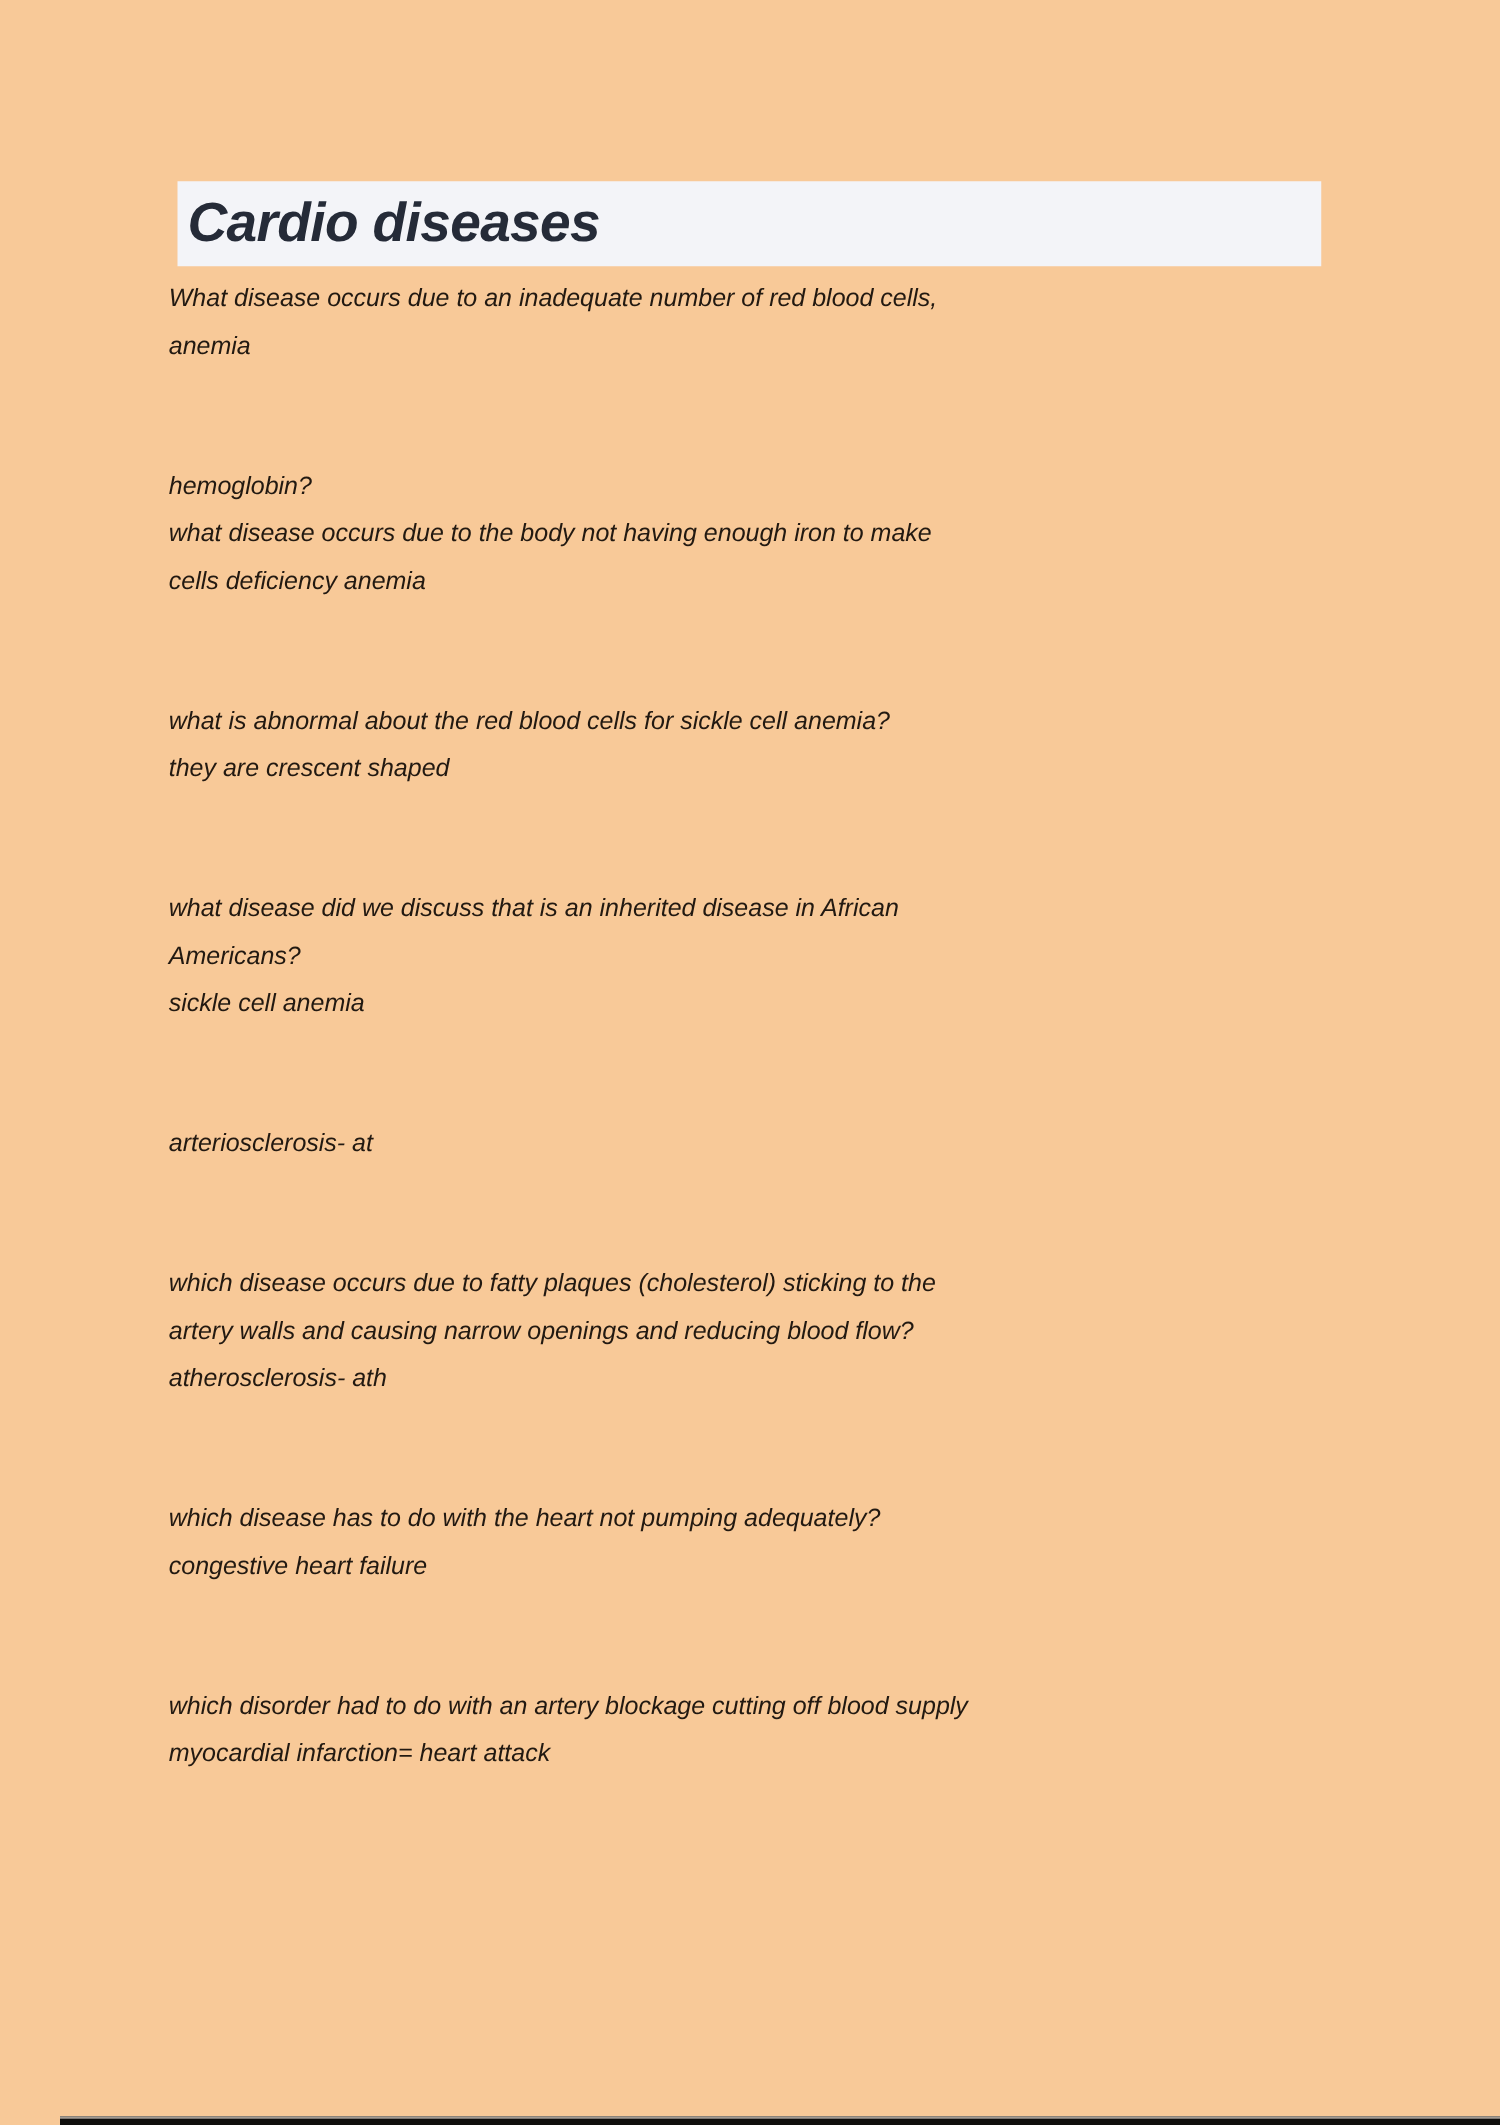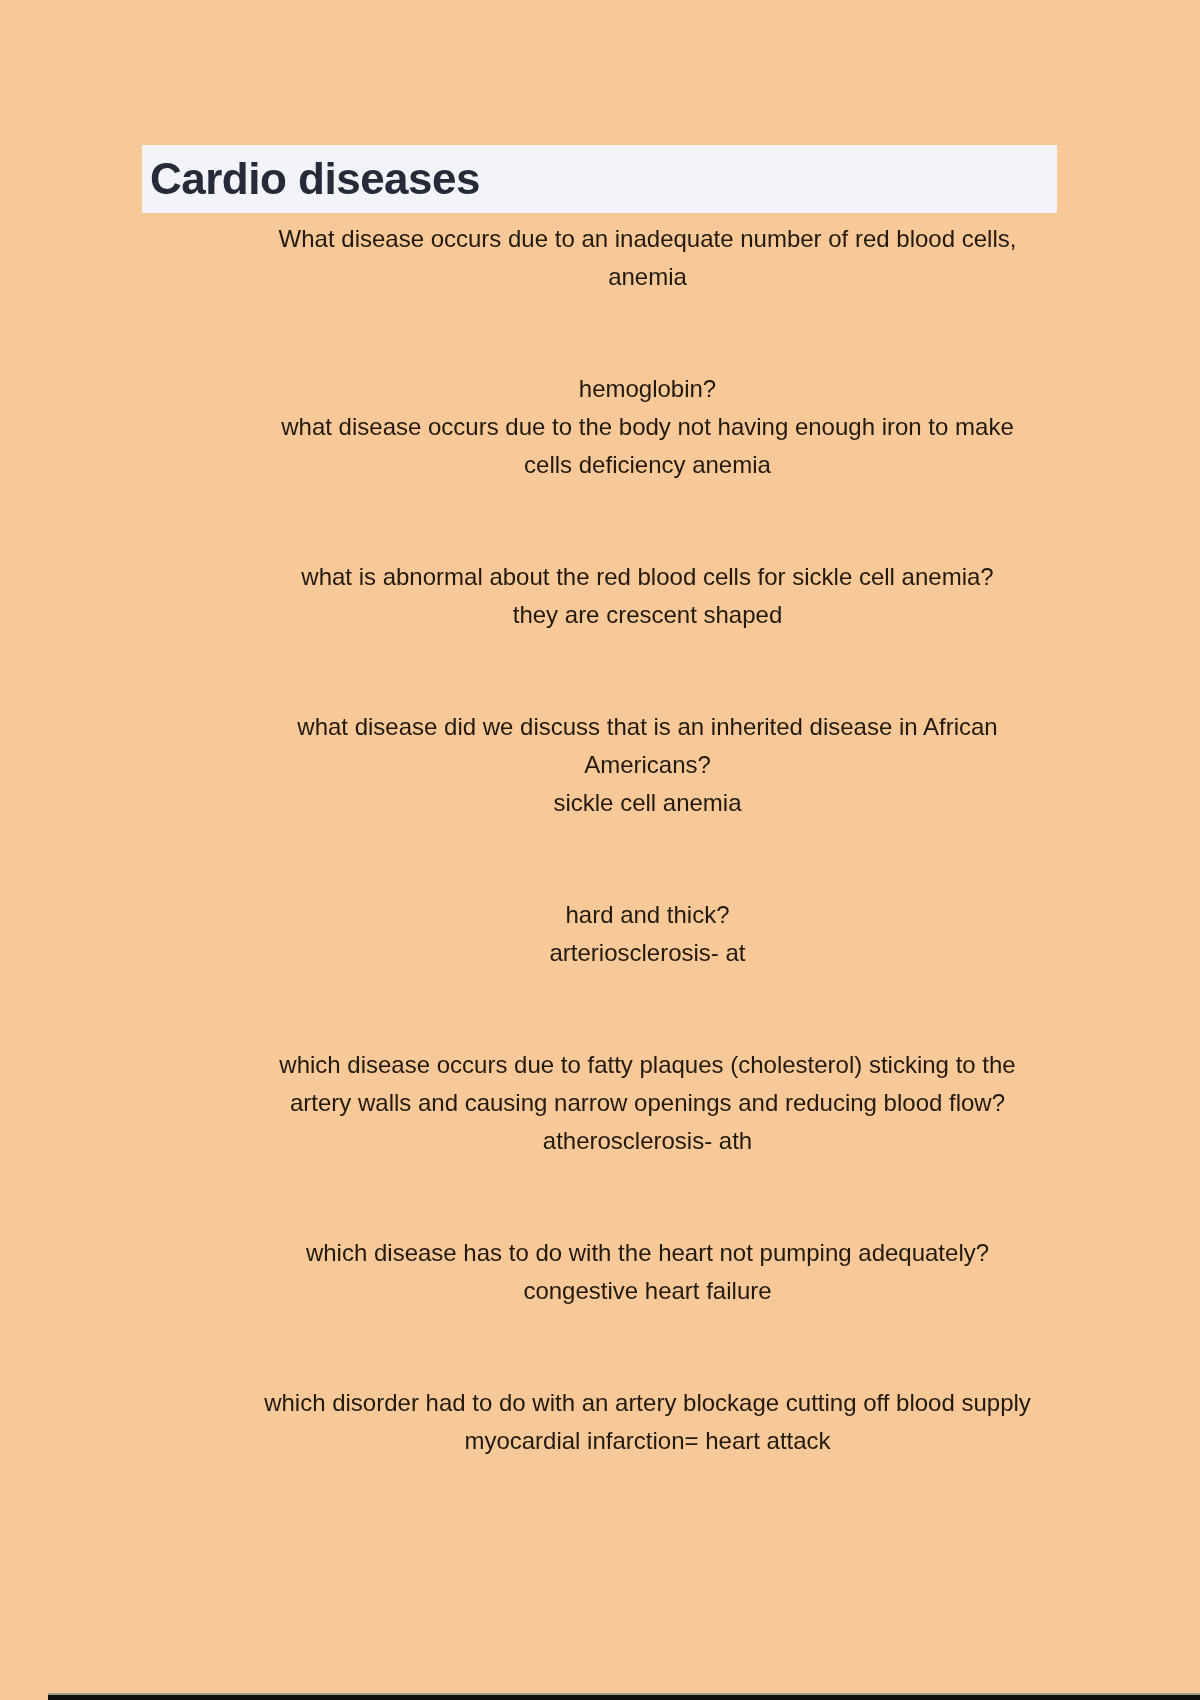--- a/index.html
+++ b/index.html
@@ -15,20 +15,21 @@
     width:1200px;height:1700px;
     background:var(--page-bg);
     font-family:"Liberation Sans", sans-serif;
     overflow:hidden;
   }
   .page{
     position:relative;
     width:1200px;height:1700px;
     background:var(--page-bg);
     overflow:hidden;
+    font-style:italic;
   }
   .title-bar{
     position:absolute;
     left:142px;top:145px;
     width:915px;height:68px;
     background:var(--title-bar-bg);
     display:flex;align-items:center;
   }
   .title-bar .title{
     margin:0;
@@ -41,25 +42,24 @@
   .qa-list{
     position:absolute;
     left:135px;top:213px;
     right:40px;
     padding-top:7px;
   }
   .qa-card{
     margin:0 0 74px 0;
   }
   .qa-line{
-    font-size:24px;
+    font-size:20px;
     line-height:38px;
     color:var(--body-text);
     white-space:nowrap;
-    text-align:center;
   }
   .bottom-bar{
     position:absolute;
     left:48px;right:0;bottom:0;
     height:5px;
     background:var(--bottom-bar);
     border-top:2px solid var(--bottom-bar-edge);
   }
 </style>
 </head>
@@ -84,21 +84,20 @@
       <div class="qa-card">
         <div class="qa-line">what is abnormal about the red blood cells for sickle cell anemia?</div>
         <div class="qa-line answer">they are crescent shaped</div>
       </div>
       <div class="qa-card">
         <div class="qa-line">what disease did we discuss that is an inherited disease in African</div>
         <div class="qa-line">Americans?</div>
         <div class="qa-line answer">sickle cell anemia</div>
       </div>
       <div class="qa-card">
-        <div class="qa-line">hard and thick?</div>
         <div class="qa-line answer">arteriosclerosis- at</div>
       </div>
       <div class="qa-card">
         <div class="qa-line">which disease occurs due to fatty plaques (cholesterol) sticking to the</div>
         <div class="qa-line">artery walls and causing narrow openings and reducing blood flow?</div>
         <div class="qa-line answer">atherosclerosis- ath</div>
       </div>
       <div class="qa-card">
         <div class="qa-line">which disease has to do with the heart not pumping adequately?</div>
         <div class="qa-line answer">congestive heart failure</div>

